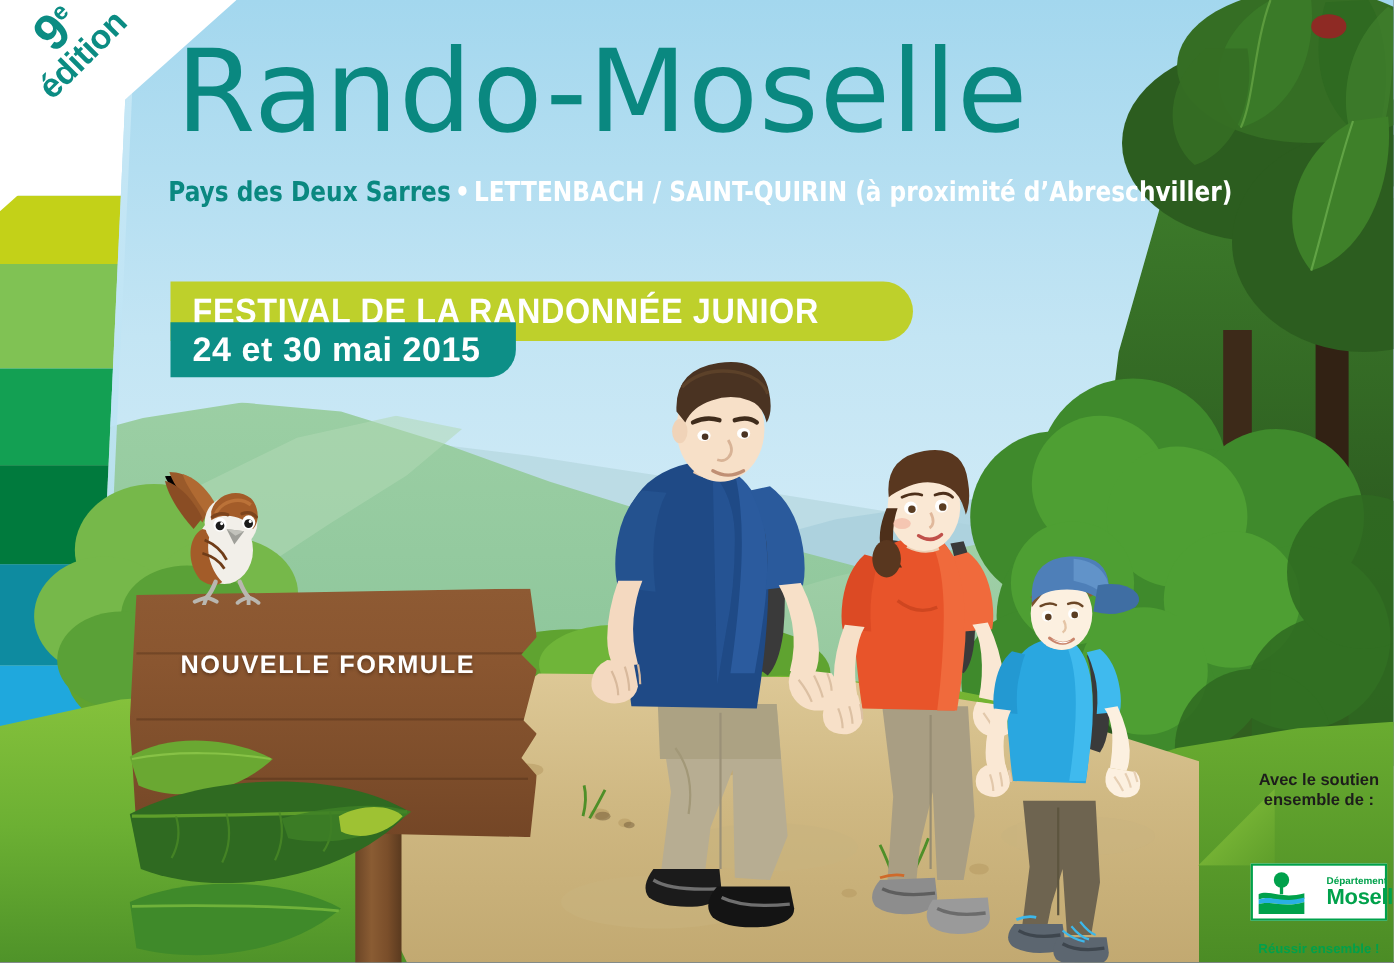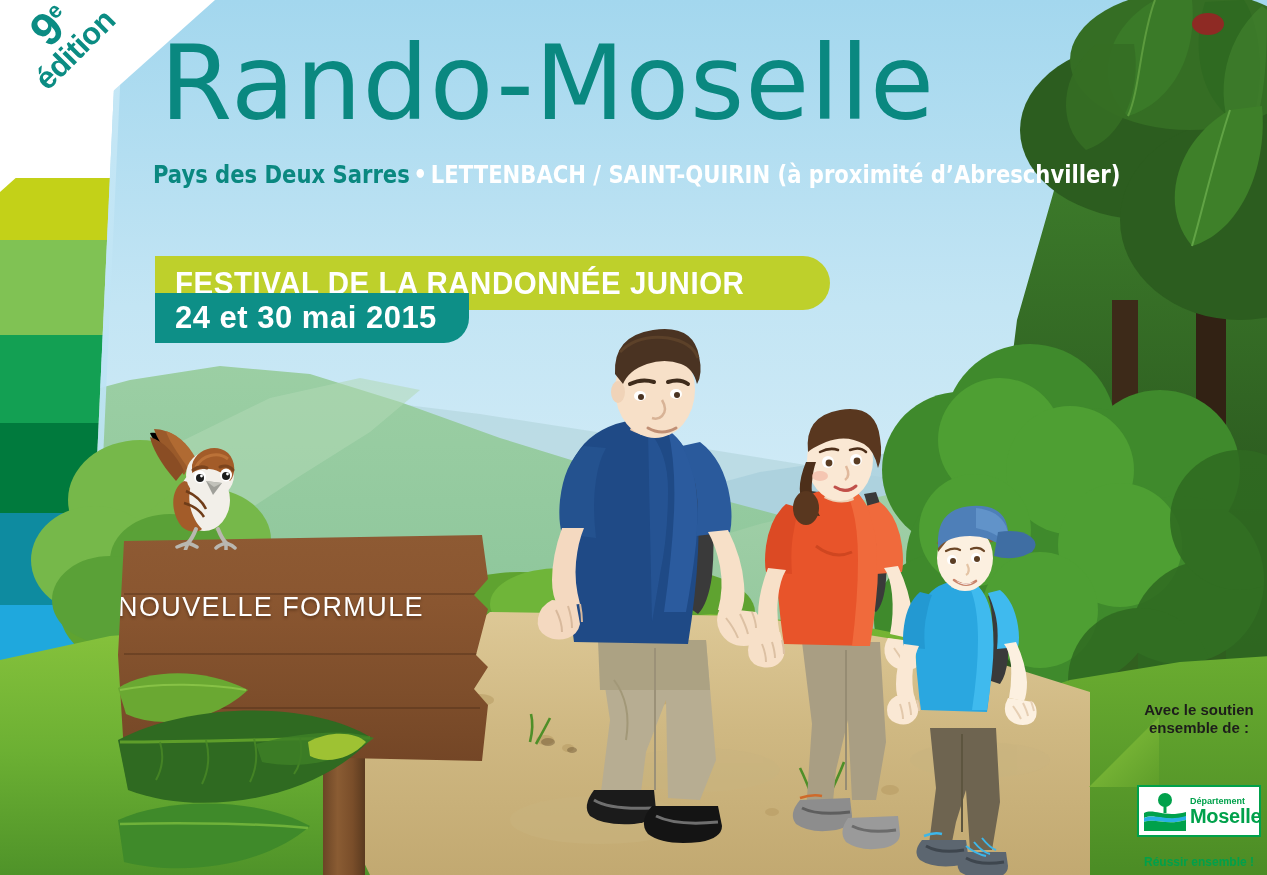--- a/index.html
+++ b/index.html
@@ -197,42 +197,42 @@
     position:absolute; left:0; top:0; width:370px; height:226px;
     background:linear-gradient(180deg,#8e5a33 0%,#8a5630 30%,#7e4e2b 70%,#744626 100%);
     clip-path:polygon(6px 6px, 364px 0, 370px 44px, 356px 60px, 370px 74px, 358px 120px, 370px 132px, 356px 154px, 370px 170px, 364px 226px, 6px 218px, 0 120px);
   }
   .plank-line {
     position:absolute; left:6px; width:356px; height:2px;
     background:rgba(60,34,16,.30);
   }
   .sign-text {
     position:absolute; left:0; top:52px; width:360px;
-    text-align:left; color:#ffffff;
+    text-align:center; color:#ffffff;
     font-family:"Liberation Sans Narrow","Liberation Sans", sans-serif;
-    font-weight:400; font-size:27px; letter-spacing:1.4px; line-height:1.55;
+    font-weight:700; font-size:23px; letter-spacing:1.4px; line-height:1.55;
   }
   .sign-text div { text-shadow:0 2px 3px rgba(40,20,8,.45); }
 
   
   .bird { position:absolute; left:140px; top:425px; width:120px; height:125px; z-index:22; }
 
   
   .logo-block {
     position:absolute; right:6px; bottom:6px; width:124px; z-index:40;
     text-align:center;
   }
   .logo-support {
     color:#1d1d1b; font-size:15px; font-weight:700; line-height:1.25;
     font-family:"Liberation Sans Narrow","Liberation Sans", sans-serif;
     margin-bottom:4px;
   }
   .logo-box {
     background:#ffffff; border:2px solid #00a14b;
-    padding:4px 5px; display:flex; align-items:center; gap:4px;margin-top:47px;
+    padding:4px 5px; display:flex; align-items:center; gap:20px;margin-top:47px;
   }
   .logo-mark { width:42px; height:40px; flex:0 0 42px; }
   .logo-words { text-align:left; line-height:1; }
   .logo-words .lw1 { font-size:9px; color:#00a14b; font-weight:700; font-family:"Liberation Sans Narrow","Liberation Sans",sans-serif; }
   .logo-words .lw2 { font-size:20px; color:#00a14b; font-weight:700; letter-spacing:-.3px; font-family:"Liberation Sans Narrow","Liberation Sans",sans-serif; }
   .logo-tag {
     margin-top:18px; color:#00a14b; font-size:12px; font-weight:700;
     font-family:"Liberation Sans Narrow","Liberation Sans", sans-serif;
   }
   .logo-corner-leaf {

